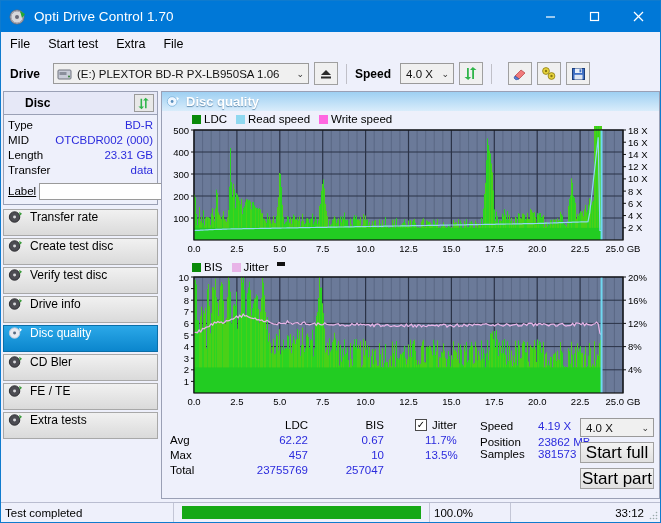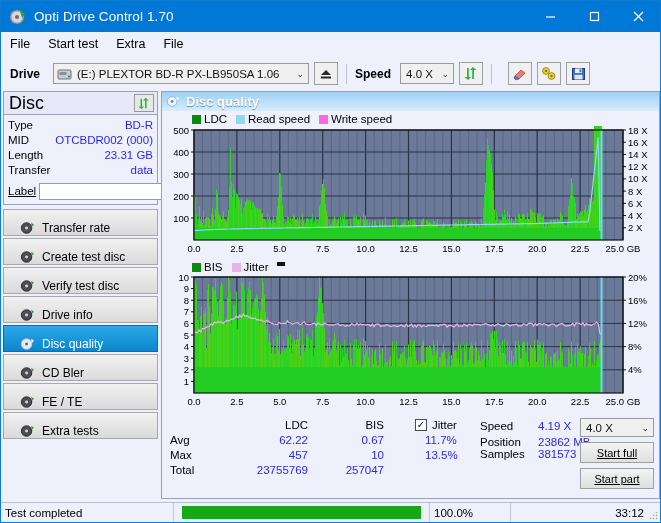--- a/index.html
+++ b/index.html
@@ -122,21 +122,21 @@
     width: 155px;
   }
   .disc-head {
     height: 23px;
     background: #e6e8f7;
     border-bottom: 1px solid #9aa0b5;
     display: flex; align-items: center;
     padding: 0 3px;
     position: relative;
   }
-  .disc-head .t { font-size: 18px; font-weight: normal; margin-left: 2px; }
+  .disc-head .t { font-size: 12px; font-weight: bold; margin-left: 18px; }
   .disc-rows { padding: 3px 4px 4px 4px; }
   .drow {
     display: flex; justify-content: space-between;
     font-size: 11.5px; line-height: 15px;
     color: #000;
   }
   .drow .v { color: #2b2bdd; }
   .label-row {
     display: flex; align-items: center;
     margin-top: 4px; gap: 3px; text-decoration: underline;
@@ -148,23 +148,23 @@
     background: #fff;
     border: 1px solid #9a9a9a;
     font-size: 11px;
   }
   .navlist { margin-top: 4px; }
   .navbtn {
     height: 27px;
     margin-bottom: 2px;
     background: linear-gradient(#f1f1f1, #dadada);
     border: 1px solid #a8a8a8;
-    display: flex; align-items: flex-end;
+    display: flex; align-items: flex-start;
     font-size: 12px; color: #000;
-    padding-left: 16px;
+    padding-left: 4px;
     position: relative;
   }
   .navbtn.active {
     background: linear-gradient(#2ba8e8, #0b86cd);
     border-color: #0a6ea8;
     color: #fff;
   }
   .navbtn .nlabel { margin-left: 7px; }
   
   .content {
@@ -201,24 +201,23 @@
     position: absolute;
     left: 0; top: 325px;
     width: 497px; height: 81px;
     font-size: 11.5px;
   }
   .stats .k { color: #000; }
   .stats .v { color: #2b2bdd; }
   .btn {
     background: linear-gradient(#f3f3f3, #e0e0e0);
     border: 1px solid #a0a0a0;
-    font-size: 11px;
+    font-size: 17px;
     display: flex; align-items: center; justify-content: center;
     color: #000;
-    text-decoration: underline;
   }
   .chk {
     width: 12px; height: 12px;
     border: 1px solid #4a4a4a;
     background: #fff;
     display: inline-flex;
     align-items: center; justify-content: center;
     font-size: 10px; color: #000;
     line-height: 1;
   }

